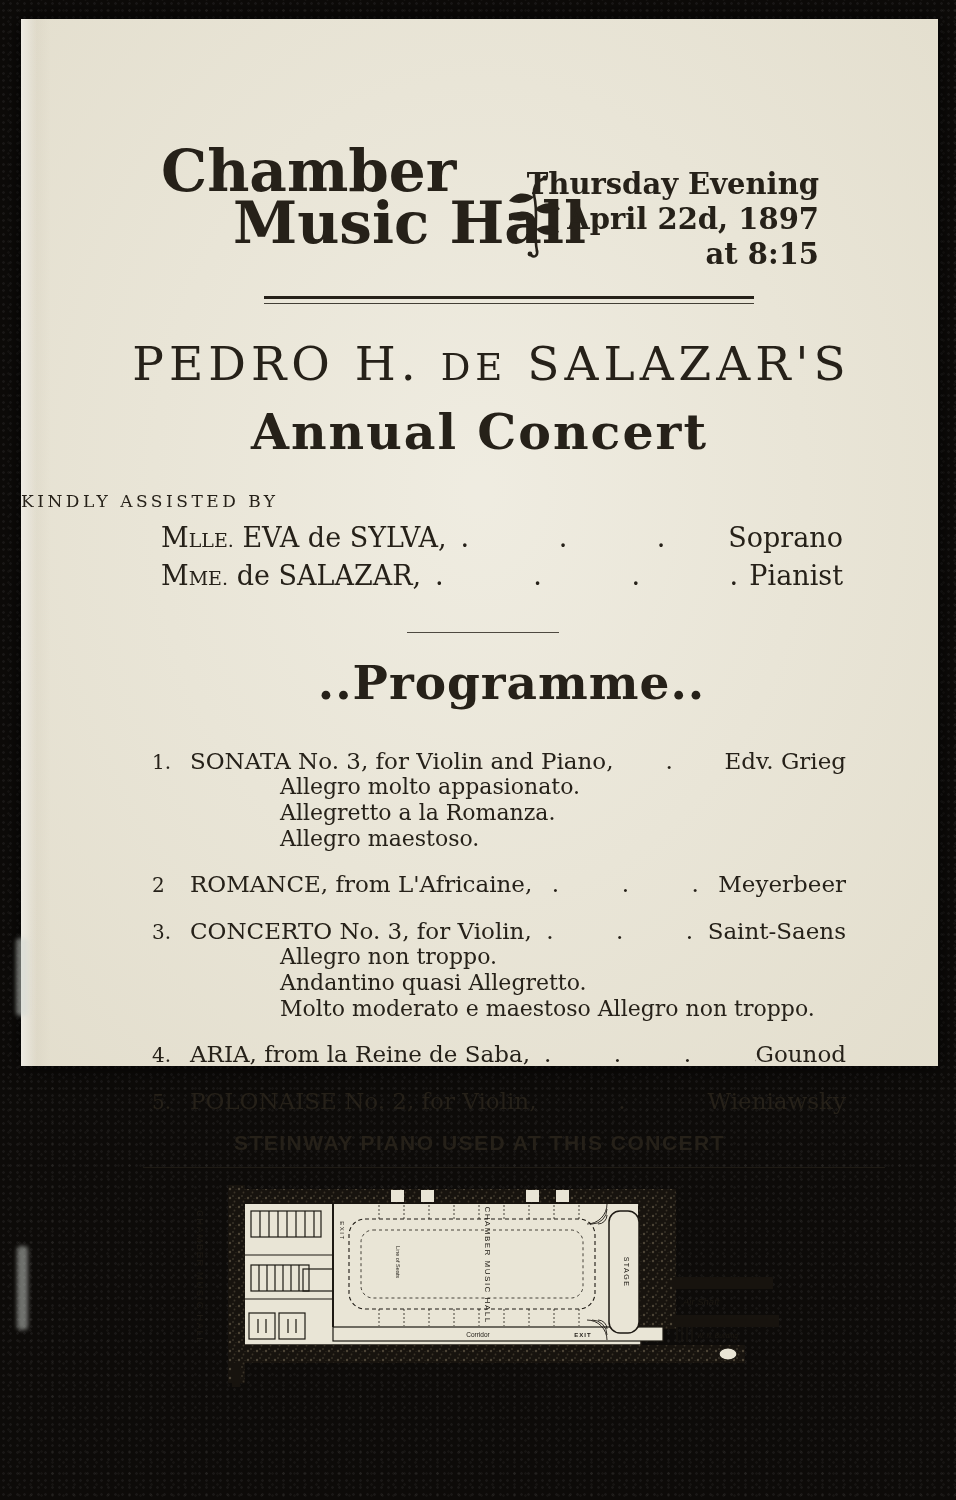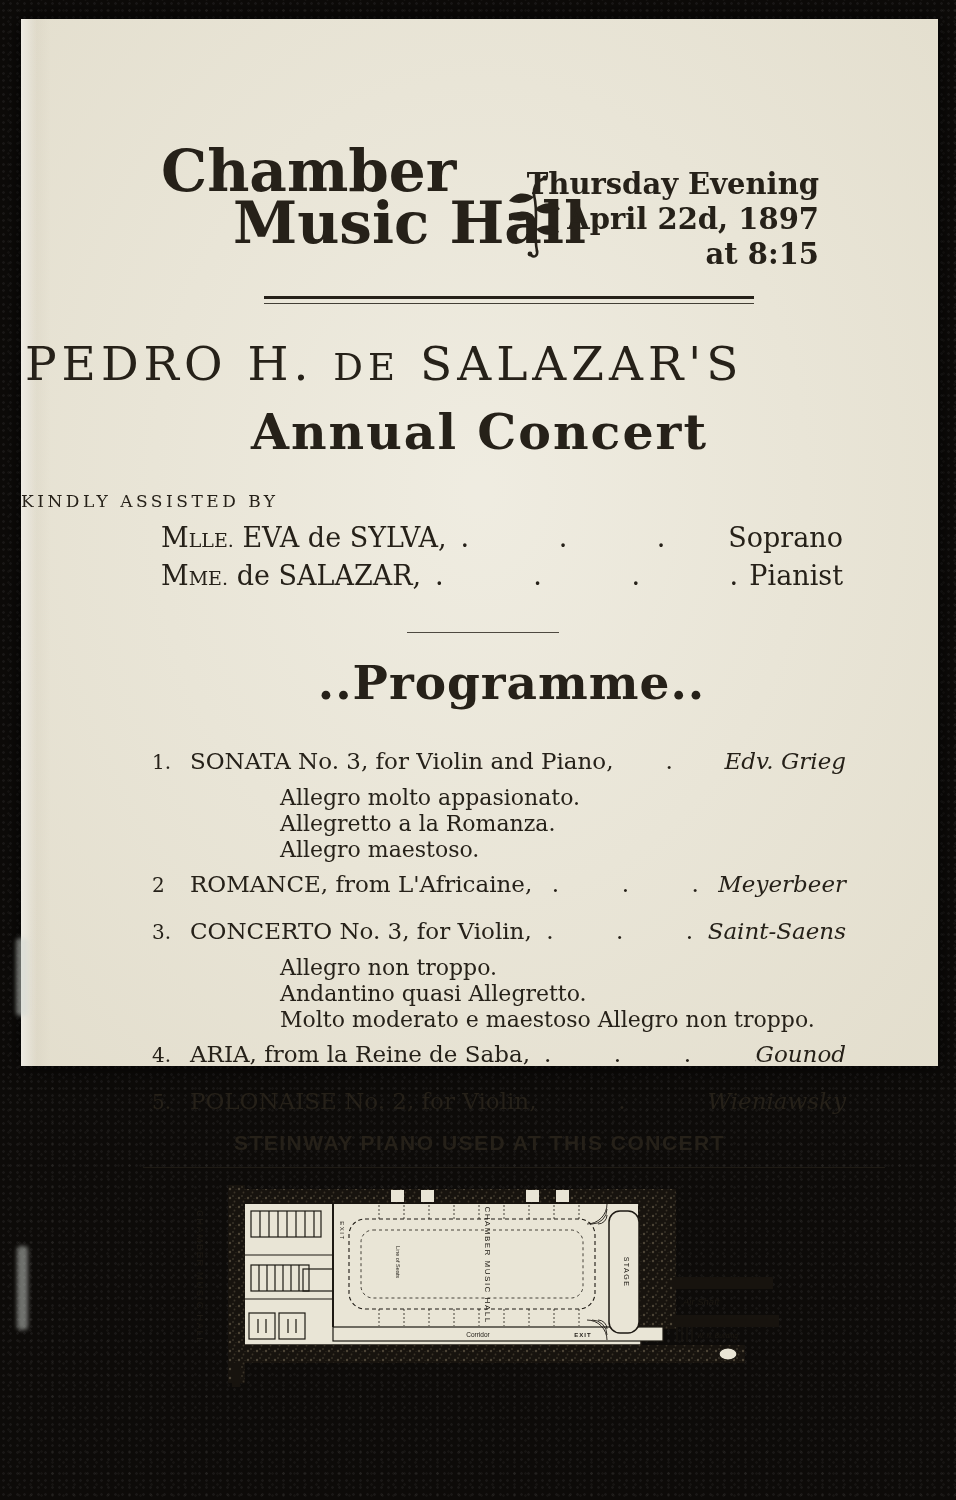--- a/index.html
+++ b/index.html
@@ -30,21 +30,21 @@
   
   .venue{position:absolute;left:140px;top:126px;font-weight:bold;font-size:58px;line-height:52px;letter-spacing:0px;}
   .venue .l2{margin-left:72px;text-align:right;}
   .ornament{position:absolute;left:482px;top:152px;}
   .datetime{position:absolute;right:119px;top:148px;text-align:right;font-weight:bold;font-size:29px;line-height:35px;}
 
   .rule-double{position:absolute;left:243px;top:277px;width:490px;height:4px;
     border-top:3px solid #262119;border-bottom:1.5px solid rgba(38,33,25,0.85);}
 
   
-  .main-title{position:absolute;left:4px;width:100%;top:317px;
+  .main-title{position:absolute;left:12px;width:100%;top:317px;text-align:center;
     font-size:47px;letter-spacing:5px;white-space:nowrap;}
   .main-title .de{font-size:37px;}
   .subtitle{position:absolute;left:0;width:100%;top:384px;text-align:center;
     font-weight:bold;font-size:49px;letter-spacing:2px;}
   .assisted{position:absolute;left:0;width:100%;top:472px;text-align:left;
     font-size:17px;letter-spacing:3.5px;}
 
   
   .artist-row{position:absolute;left:140px;width:682px;display:flex;align-items:baseline;font-size:27px;white-space:nowrap;}
   .artist-row.a1{top:503px;}
@@ -56,22 +56,22 @@
   .rule-short{position:absolute;left:386px;top:613px;width:152px;border-top:1.5px solid rgba(38,33,25,0.8);}
 
   .prog-heading{position:absolute;left:0;width:100%;top:636px;text-align:center;
     font-weight:bold;font-size:47px;letter-spacing:1px;padding-left:32px;}
 
   
   .prog-item{position:absolute;left:131px;width:694px;font-size:23px;}
   .prog-item .row{display:flex;align-items:baseline;white-space:nowrap;}
   .prog-item .num{width:38px;font-size:20px;}
   .prog-item .dots{word-spacing:2.4em;}
-  .composer{font-style:italic;text-align:right;}
-  .mov{margin-left:128px;font-size:22px;line-height:26px;margin-top:11px;}
+  .composer{text-align:right;}
+  .mov{margin-left:128px;font-size:22px;line-height:26px;margin-top:0;}
   .mov div{white-space:nowrap;}
   .p1{top:729px;} .p2{top:852px;} .p3{top:899px;} .p4{top:1022px;} .p5{top:1069px;}
 
   .steinway{position:absolute;left:0;width:100%;top:1112px;text-align:center;
     font-family:"Liberation Sans", sans-serif;font-weight:bold;font-size:21px;letter-spacing:1.5px;}
 
   .rule-thin{position:absolute;left:122px;top:1148px;width:742px;border-top:1.3px solid rgba(38,33,25,0.75);}
 
   
   .plan{position:absolute;left:162px;top:1158px;}

